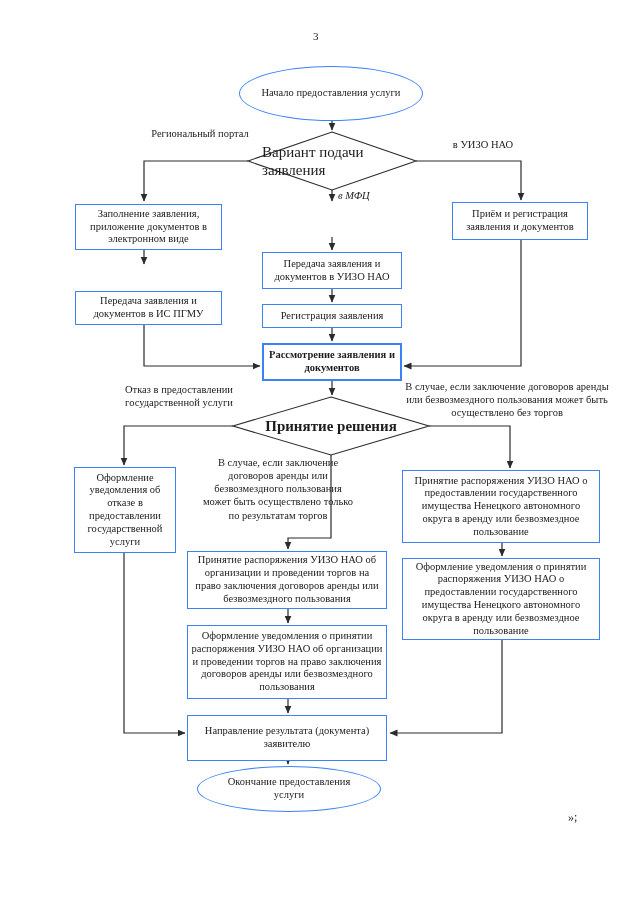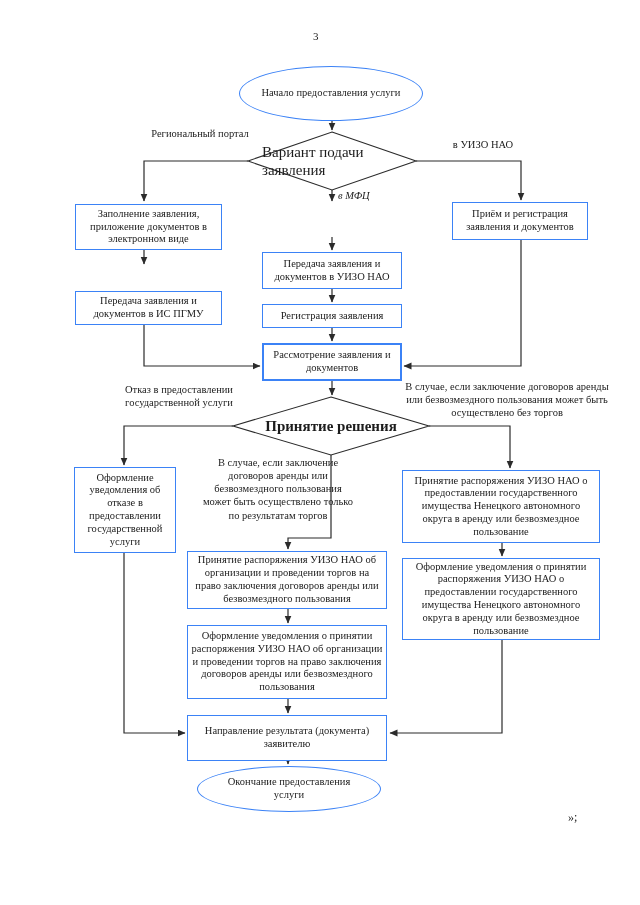--- a/index.html
+++ b/index.html
@@ -81,21 +81,21 @@
   <div class="freelabel left-align" style="left:338px;top:189px;width:50px;">в МФЦ</div>
 
   <div class="node" style="left:75px;top:204px;width:147px;height:46px;">Заполнение заявления, приложение документов в электронном виде</div>
   <div class="node" style="left:75px;top:266px;width:147px;height:34px;margin-top:25px;">Передача заявления и документов в ИС ПГМУ</div>
 
   <div class="node" style="left:262px;top:252px;width:140px;height:37px;">Передача заявления и документов в УИЗО НАО</div>
   <div class="node" style="left:262px;top:304px;width:140px;height:24px;">Регистрация заявления</div>
 
   <div class="node" style="left:452px;top:202px;width:136px;height:38px;">Приём и регистрация заявления и документов</div>
 
-  <div class="node thick" style="left:262px;top:343px;width:140px;height:38px;">Рассмотрение заявления и документов</div>
+  <div class="node thick" style="left:262px;top:343px;width:140px;height:38px;font-weight:bold;">Рассмотрение заявления и документов</div>
 
   <div class="freelabel" style="left:108px;top:383px;width:142px;">Отказ в предоставлении государственной услуги</div>
   <div class="freelabel" style="left:396px;top:380px;width:222px;">В случае, если заключение договоров аренды или безвозмездного пользования может быть осуществлено без торгов</div>
   <div class="freelabel" style="left:202px;top:456px;width:152px;">В случае, если заключение договоров аренды или безвозмездного пользования может быть осуществлено только по результатам торгов</div>
 
   <div class="node" style="left:74px;top:467px;width:102px;height:86px;">Оформление уведомления об отказе в предоставлении государственной услуги</div>
 
   <div class="node" style="left:187px;top:551px;width:200px;height:58px;">Принятие распоряжения УИЗО НАО об организации и проведении торгов на право заключения договоров аренды или безвозмездного пользования</div>
   <div class="node" style="left:187px;top:625px;width:200px;height:74px;">Оформление уведомления о принятии распоряжения УИЗО НАО об организации и проведении торгов на право заключения договоров аренды или безвозмездного пользования</div>
 

